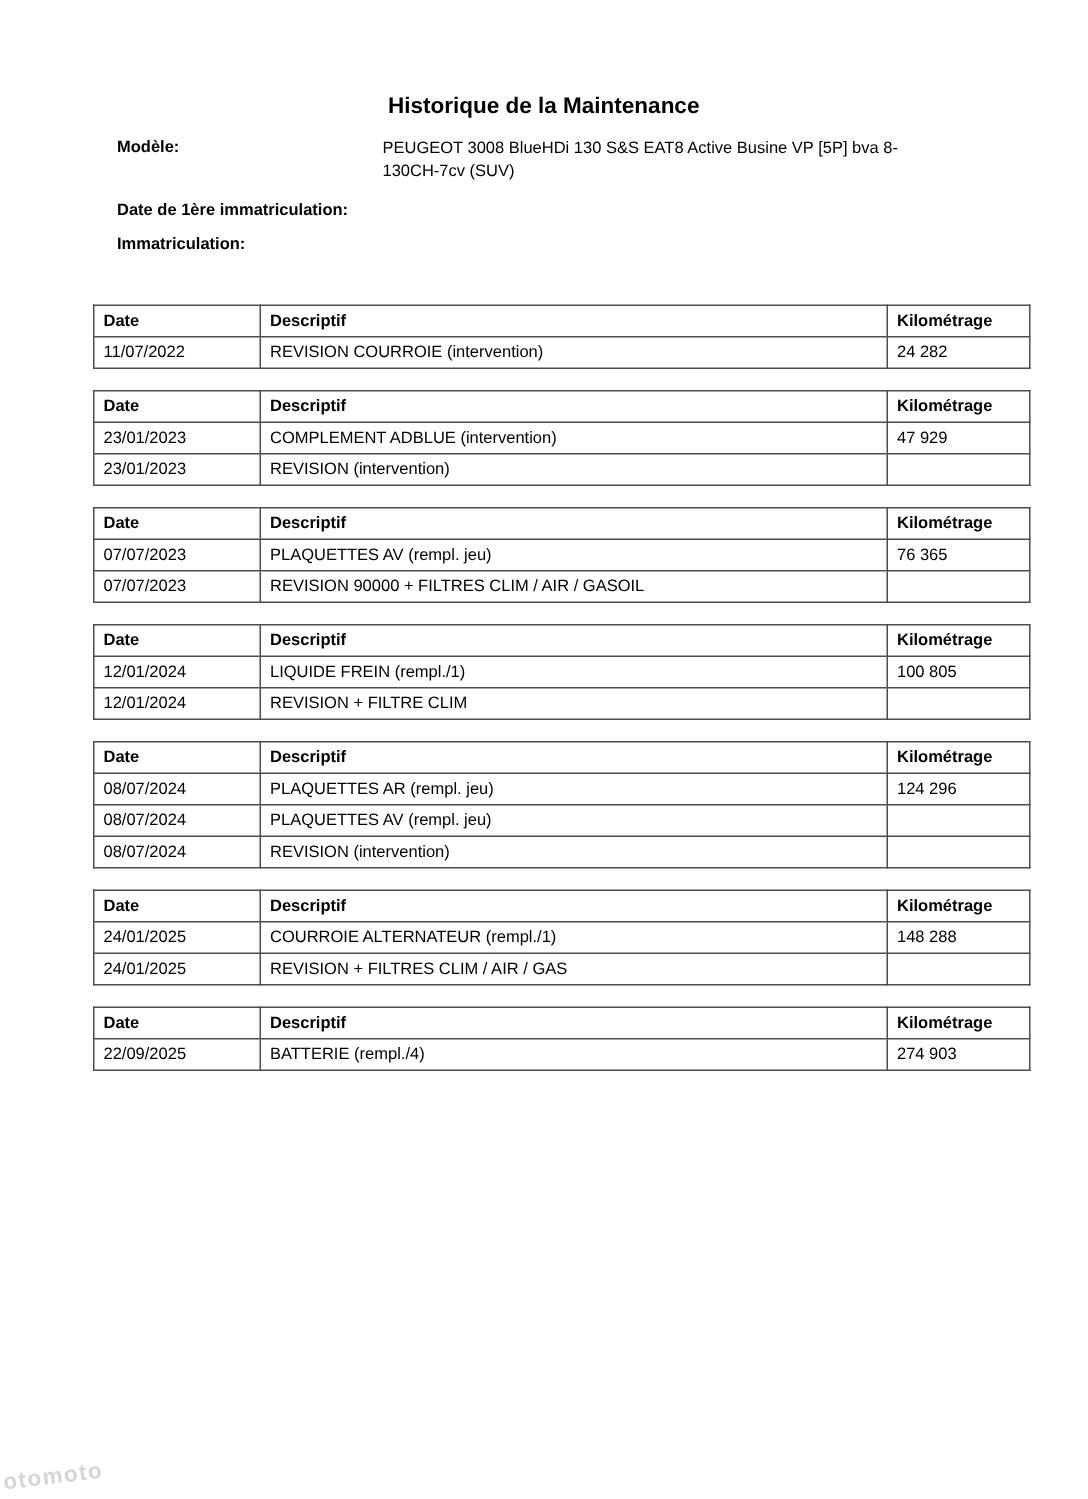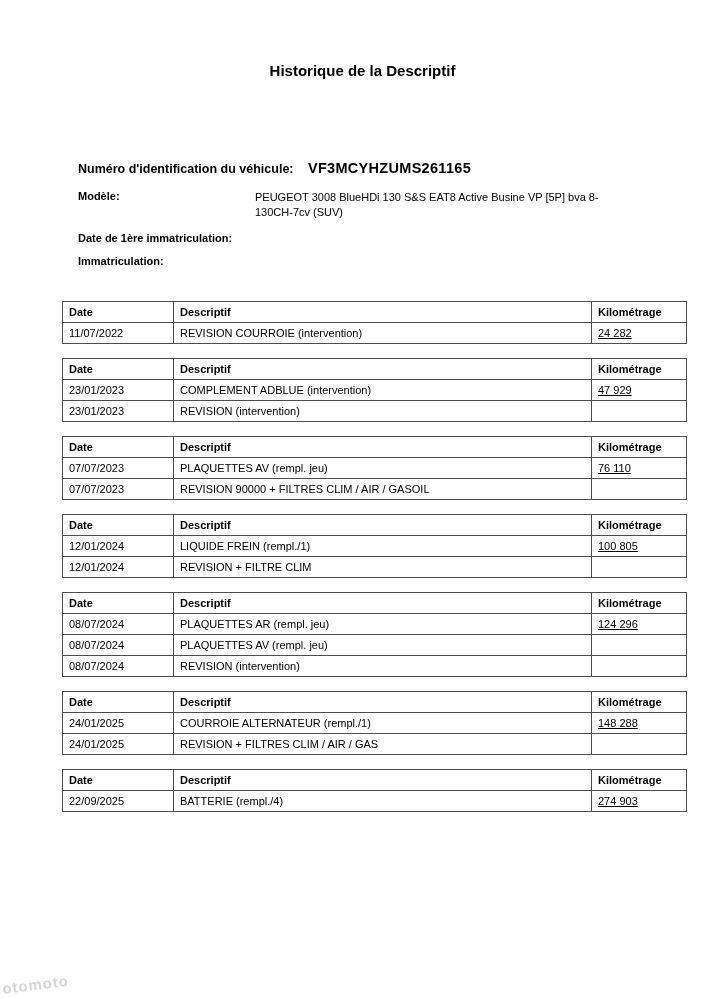--- a/index.html
+++ b/index.html
@@ -23,46 +23,42 @@
     border:1px solid #4d4d4d;
     padding:4px 6px;
     text-align:left;
     overflow:hidden;
     white-space:nowrap;
   }
   table.mtable th { font-weight:bold; }
   .c-date { width:98px; }
   .c-desc { width:405px; }
   .c-km   { width:82px; }
-  td.c-km { text-align:right;text-decoration:underline; }
+  td.c-km { text-align:right; }
 
   .watermark {
     position:absolute;
     left:2px;
     bottom:6px;
     font-size:15px;
     font-weight:bold;
     color:#b3b3b3;
     opacity:0.55;
     transform:rotate(-7deg);
     letter-spacing:1px;
     user-select:none;
   }
 </style>
 </head>
 <body>
 
 <div class="page">
 
-  <h1 class="title">Historique de la Descriptif</h1>
-
-  <div class="vin-line">
-    <span class="vin-label">Numéro d'identification du véhicule:</span>
-    <span class="vin-value">VF3MCYHZUMS261165</span>
-  </div>
+  <h1 class="title">Historique de la Maintenance</h1>
+
 
   <div class="info">
     <div class="info-row">
       <div class="info-label">Modèle:</div>
       <div class="info-value">PEUGEOT 3008 BlueHDi 130 S&amp;S EAT8 Active Busine VP [5P] bva 8-130CH-7cv (SUV)</div>
     </div>
     <div class="info-row">
       <div class="info-label">Date de 1ère immatriculation:</div>
     </div>
     <div class="info-row">
@@ -114,21 +110,21 @@
           <tr>
             <th class="c-date">Date</th>
             <th class="c-desc">Descriptif</th>
             <th class="c-km">Kilométrage</th>
           </tr>
         </thead>
         <tbody>
           <tr>
             <td class="c-date">07/07/2023</td>
             <td class="c-desc">PLAQUETTES AV (rempl. jeu)</td>
-            <td class="c-km">76 110</td>
+            <td class="c-km">76 365</td>
           </tr>
           <tr>
             <td class="c-date">07/07/2023</td>
             <td class="c-desc">REVISION 90000 + FILTRES CLIM / AIR / GASOIL</td>
             <td class="c-km"></td>
           </tr>
         </tbody>
       </table>
       <table class="mtable">
         <thead>

